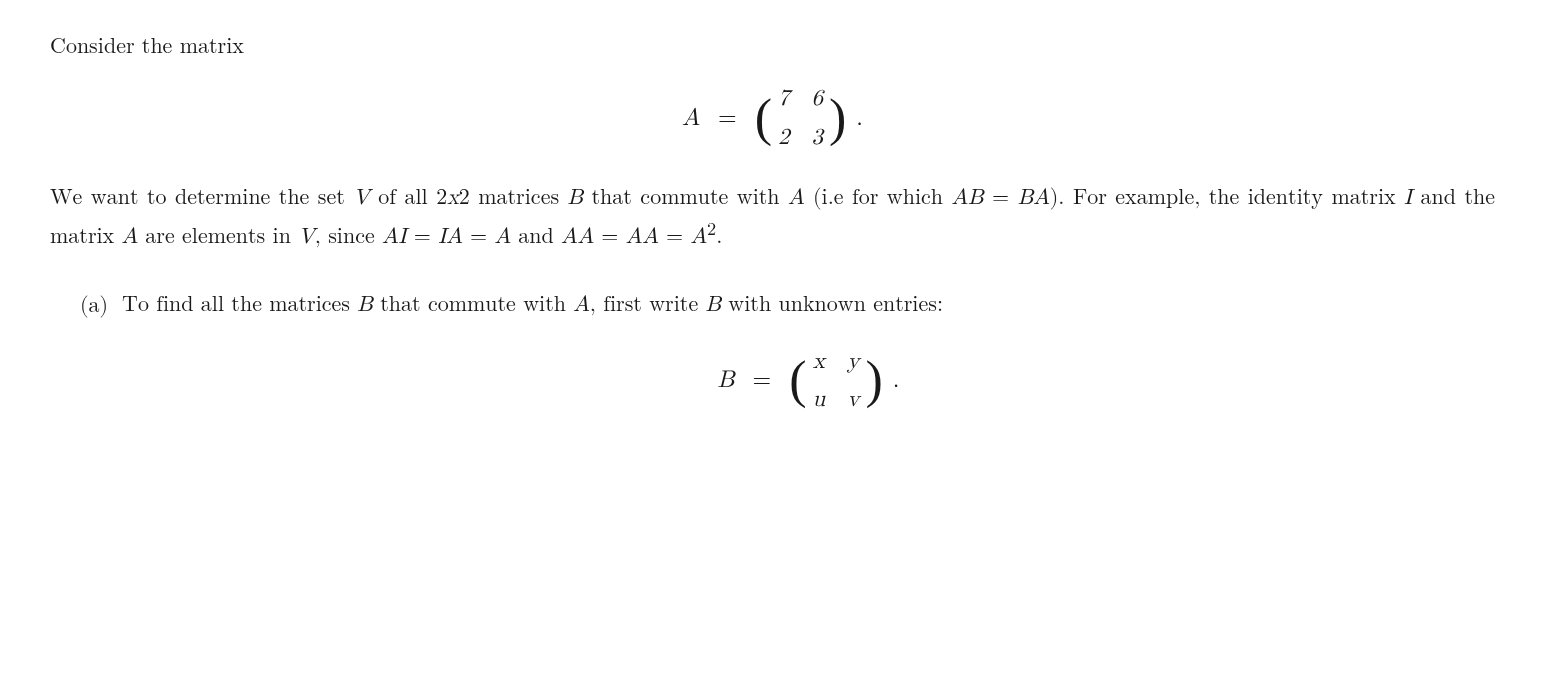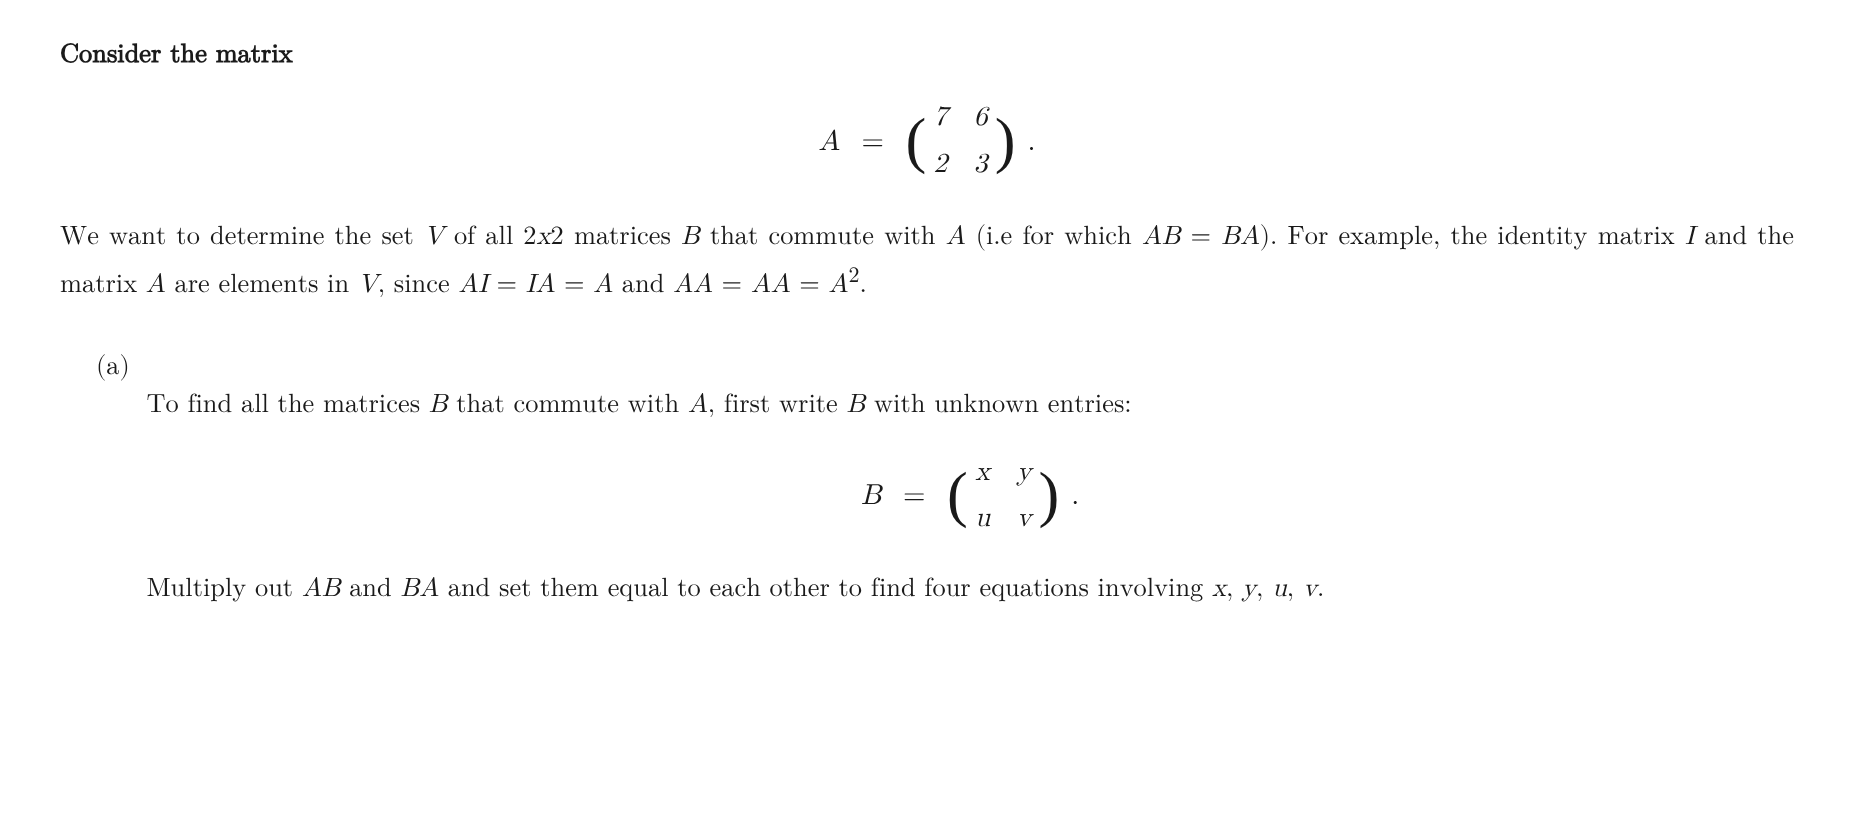--- a/index.html
+++ b/index.html
@@ -19,21 +19,20 @@
       padding: 30px 50px 40px 50px;
     }
 
     .page-content {
       max-width: 1445px;
     }
 
     .intro-text {
       font-size: 22px;
       margin-bottom: 4px;
-      font-weight: bold;
     }
 
     .matrix-display {
       text-align: center;
       margin: 14px 0 22px 0;
       font-size: 24px;
     }
 
     .matrix-equation {
       display: inline-flex;
@@ -101,21 +100,20 @@
       font-size: 22px;
       min-width: 30px;
       flex-shrink: 0;
       margin-top: 2px;
     }
 
     .subpart-text {
       font-size: 22px;
       line-height: 1.6;
       text-align: justify;
-      margin-top: 32px;
     }
 
     .subpart-body {
       padding-left: 42px;
     }
 
     .matrix-display-center {
       text-align: center;
       margin: 18px 0 20px 0;
       font-size: 24px;
@@ -183,19 +181,16 @@
               <span class="matrix-cell">y</span>
               <span class="matrix-cell">u</span>
               <span class="matrix-cell">v</span>
             </span>
             <span class="paren-right">)</span>
           </span>
           <span class="period">.</span>
         </span>
       </div>
 
-      <p class="follow-text">
-        Multiply out <em>AB</em> and <em>BA</em> and set them equal to each other to find four equations involving <em>x</em>, <em>y</em>, <em>u</em>, <em>v</em>.
-      </p>
     </div>
   </div>
 
 </div>
 
 </body></html>

